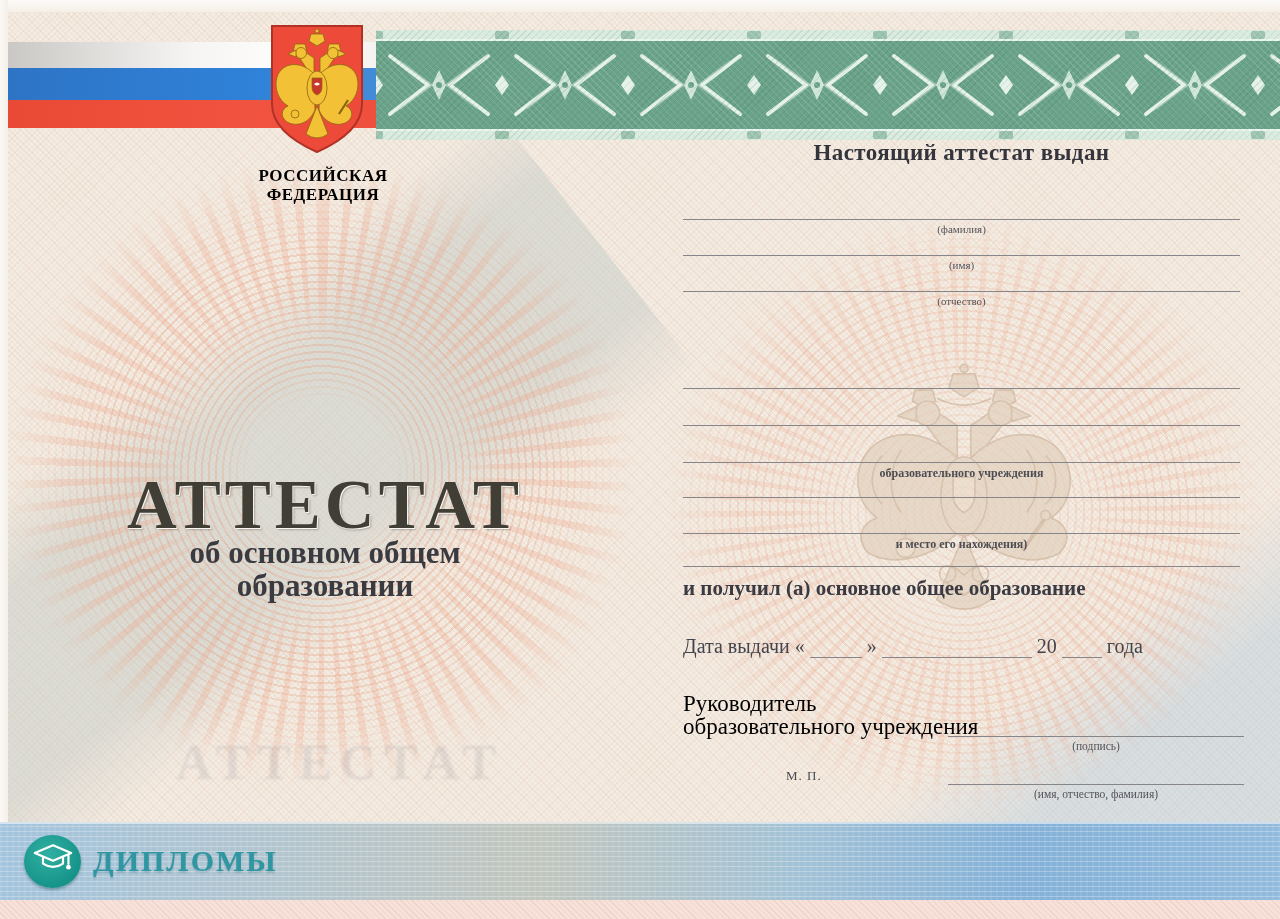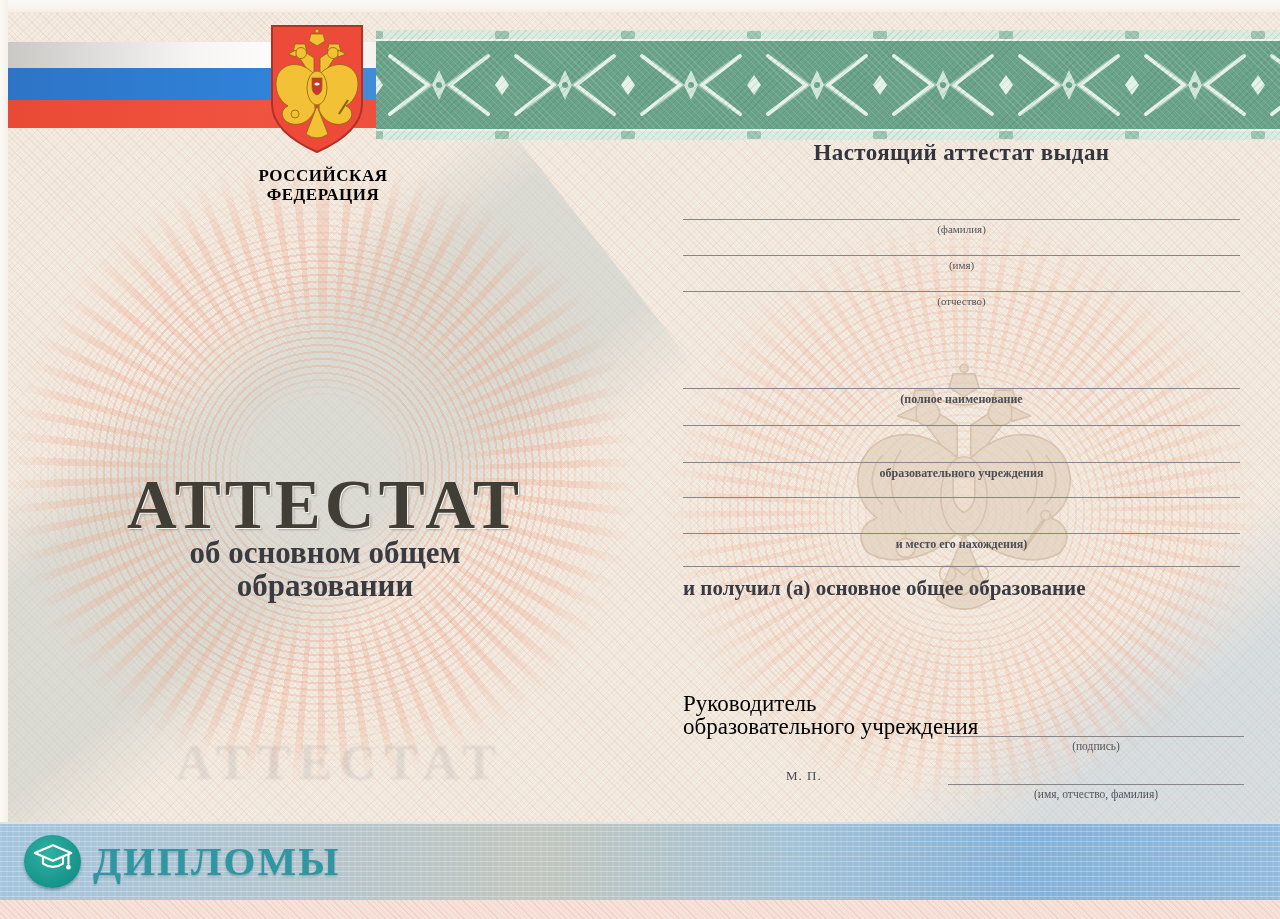--- a/index.html
+++ b/index.html
@@ -87,21 +87,21 @@
     background:linear-gradient(90deg,#a3c4dd 0%,#b5c5cc 25%,#c1c6be 42%,#a3c2d6 62%,#84b1d8 80%,#92badc 100%);}
   .bottom-band .lines{position:absolute;inset:0;
     background:repeating-linear-gradient(0deg, rgba(255,255,255,.28) 0 1px, transparent 1px 5px),
                repeating-linear-gradient(90deg, rgba(255,255,255,.08) 0 2px, transparent 2px 6px);}
   .bottom-strip{position:absolute;left:0;top:900px;width:100%;height:19px;background:#f6e2da;
     background-image:repeating-linear-gradient(45deg, rgba(226,170,150,.28) 0 1px, transparent 1px 4px);}
   .logo{position:absolute;left:24px;top:834px;height:54px;display:flex;align-items:center;}
   .logo-circle{position:relative;width:57px;height:53px;border-radius:50%;
     background:radial-gradient(circle at 42% 35%, #30b0a3, #17948a 70%, #0d7e76);
     box-shadow:0 2px 3px rgba(0,60,60,.35);display:flex;align-items:center;justify-content:center;}
-  .logo-text{margin-left:12px;font-size:41px;font-weight:bold;letter-spacing:2px;color:#2f96a2;
+  .logo-text{margin-left:12px;font-size:30px;font-weight:bold;letter-spacing:2px;color:#2f96a2;
     text-shadow:0 2px 2px rgba(40,90,110,.25);}
 </style>
 </head>
 <body>
 
 <div class="page">
 
   <div class="tex"></div>
   <div class="band-gray"></div>
   <div class="band-blue"></div>
@@ -230,31 +230,39 @@
 
   <div class="fline" style="top:219px"></div>
   <div class="flabel" style="top:223px">(фамилия)</div>
   <div class="fline" style="top:255px"></div>
   <div class="flabel" style="top:259px">(имя)</div>
   <div class="fline" style="top:291px"></div>
   <div class="flabel" style="top:295px">(отчество)</div>
 
 
   <div class="fline" style="top:388px"></div>
-  <div class="flabel b" style="top:392px">(полное наименование</div>
   <div class="fline" style="top:425px"></div>
   <div class="fline" style="top:462px"></div>
   <div class="flabel b" style="top:466px">образовательного учреждения</div>
   <div class="fline" style="top:497px"></div>
   <div class="fline" style="top:533px"></div>
   <div class="flabel b" style="top:537px">и место его нахождения)</div>
   <div class="fline" style="top:566px"></div>
 
   <div class="received">и получил (а) основное общее образование</div>
 
+  <div class="dateline">
+    <span>Дата выдачи «</span>
+    <span class="blank bl-day"></span>
+    <span>»</span>
+    <span class="blank bl-month"></span>
+    <span>20</span>
+    <span class="blank bl-year"></span>
+    <span>года</span>
+  </div>
 
   <div class="director">
     <div>Руководитель</div>
     <div>образовательного учреждения</div>
   </div>
 
   <div class="sigline"></div>
   <div class="siglabel">(подпись)</div>
   <div class="stamp">М. П.</div>
   <div class="nameline"></div>

